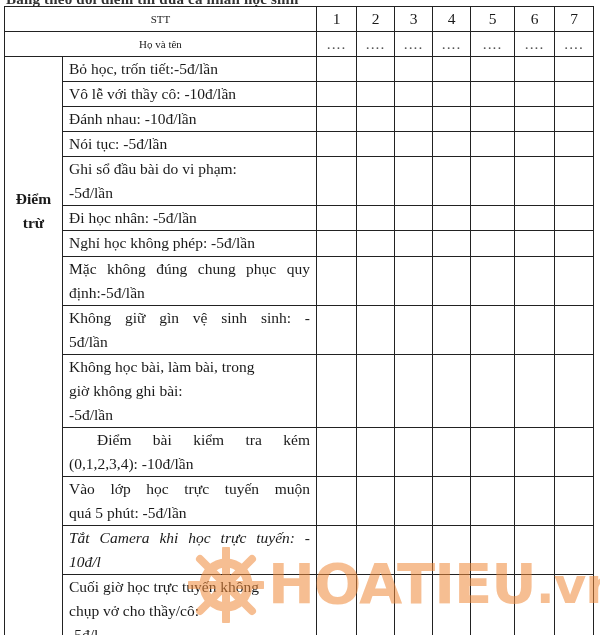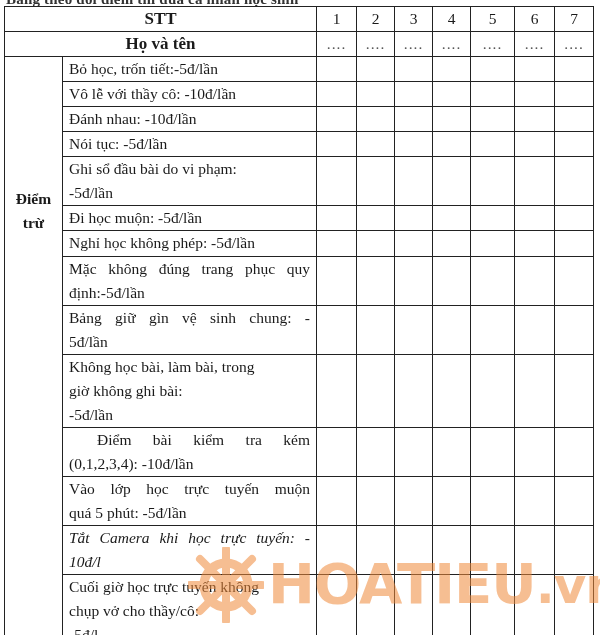--- a/index.html
+++ b/index.html
@@ -5,21 +5,21 @@
     html, body { margin: 0; padding: 0; background: #ffffff; }
     body { width: 600px; height: 635px; position: relative; overflow: hidden;
            font-family: "Liberation Serif", "DejaVu Serif", serif; color: #1a1a1a; }
     .cut-text { position: absolute; left: 6px; top: -9px; font-size: 15px; font-weight: bold;
                 color: #333; white-space: nowrap; letter-spacing: 0.2px; }
     table.grid { position: absolute; left: 4px; top: 6px; border-collapse: collapse;
                  table-layout: fixed; width: 589px; }
     table.grid td { border: 1.6px solid #222; padding: 0 6px; vertical-align: top;
                     font-size: 15.5px; line-height: 24px; }
     .hdr td { height: 22px; line-height: 22px; text-align: center; vertical-align: middle; }
-    .hdr .title { font-weight: bold; font-size: 17px; }
+    .hdr .title { font-weight: normal; font-size: 11px; }
     .num { font-size: 16px; }
     .dots { font-size: 11px; color: #555; letter-spacing: 1px; }
     td.group { text-align: center; vertical-align: middle; font-weight: bold; font-size: 15.5px;
                line-height: 30px; padding: 0 2px; }
     td.desc { text-align: justify; text-align-last: left; }
     td.cell { padding: 0; }
     .watermark { position: absolute; left: 188px; top: 546px; display: flex; align-items: center;
                  opacity: 0.55; pointer-events: none; }
     .wm-logo { width: 76px; height: 76px; position: relative; }
     .wm-text { font-family: "DejaVu Sans", "Liberation Sans", sans-serif; font-weight: bold;
@@ -124,21 +124,21 @@
         <td class="cell"></td>
         <td class="cell"></td>
         <td class="cell"></td>
         <td class="cell"></td>
         <td class="cell"></td>
         <td class="cell"></td>
         <td class="cell"></td>
       </tr>
       <tr style="height: 24px;">
         <td class="desc">
-          <div>Đi học muộn: -5đ/lần</div>
+          <div>Đi học nhân: -5đ/lần</div>
         </td>
         <td class="cell"></td>
         <td class="cell"></td>
         <td class="cell"></td>
         <td class="cell"></td>
         <td class="cell"></td>
         <td class="cell"></td>
         <td class="cell"></td>
       </tr>
       <tr style="height: 26px;">
@@ -148,34 +148,34 @@
         <td class="cell"></td>
         <td class="cell"></td>
         <td class="cell"></td>
         <td class="cell"></td>
         <td class="cell"></td>
         <td class="cell"></td>
         <td class="cell"></td>
       </tr>
       <tr style="height: 48px;">
         <td class="desc">
-          <div style="text-align: justify; text-align-last: justify;">Mặc không đúng trang phục quy</div>
+          <div style="text-align: justify; text-align-last: justify;">Mặc không đúng chung phục quy</div>
           <div>định:-5đ/lần</div>
         </td>
         <td class="cell"></td>
         <td class="cell"></td>
         <td class="cell"></td>
         <td class="cell"></td>
         <td class="cell"></td>
         <td class="cell"></td>
         <td class="cell"></td>
       </tr>
       <tr style="height: 48px;">
         <td class="desc">
-          <div style="text-align: justify; text-align-last: justify;">Bảng giữ gìn vệ sinh chung: -</div>
+          <div style="text-align: justify; text-align-last: justify;">Không giữ gìn vệ sinh sinh: -</div>
           <div>5đ/lần</div>
         </td>
         <td class="cell"></td>
         <td class="cell"></td>
         <td class="cell"></td>
         <td class="cell"></td>
         <td class="cell"></td>
         <td class="cell"></td>
         <td class="cell"></td>
       </tr>

